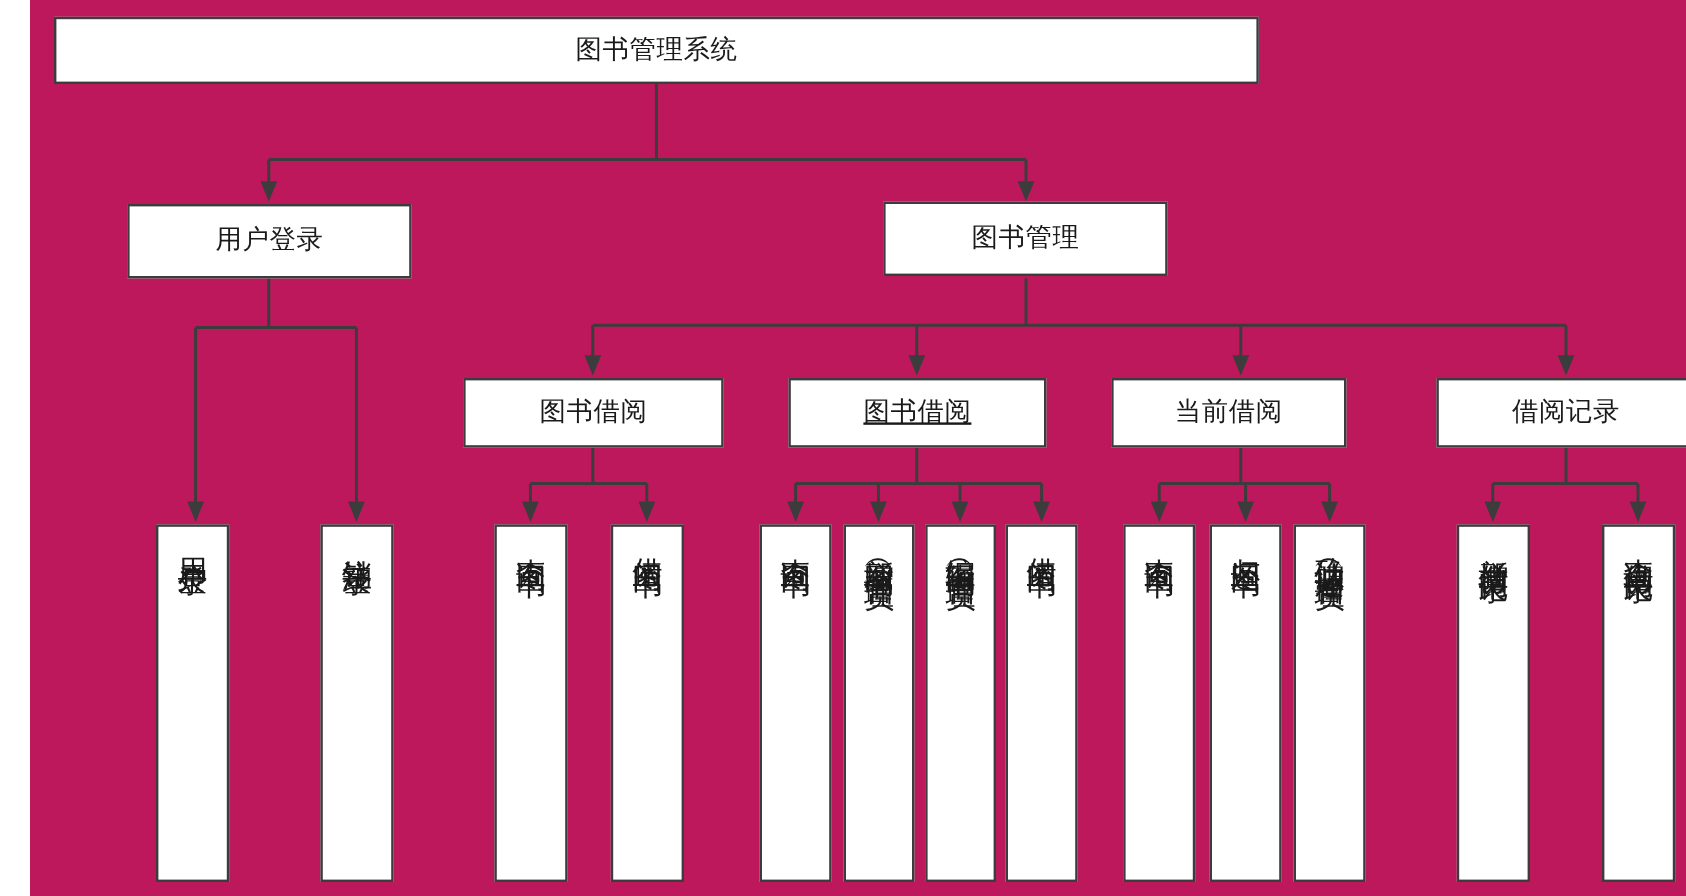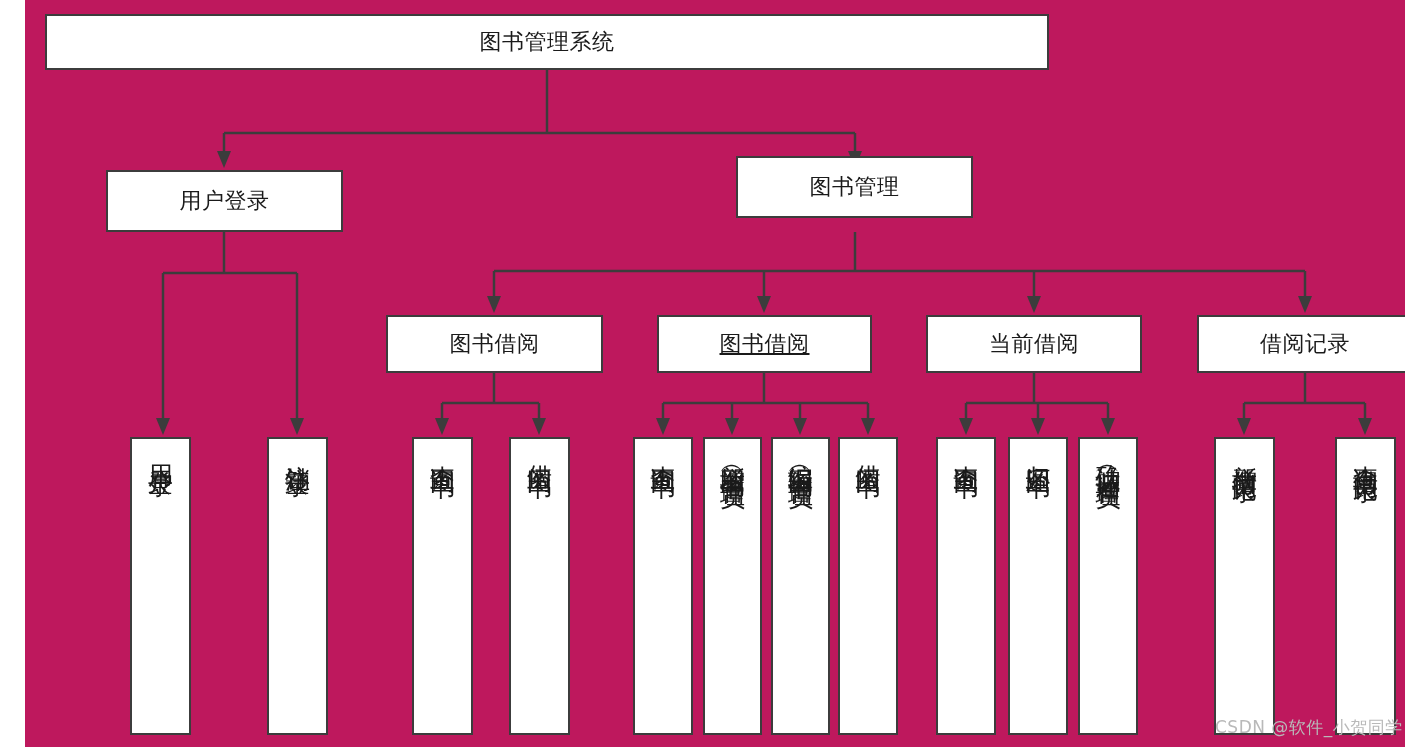--- a/index.html
+++ b/index.html
@@ -126,30 +126,30 @@
       <polygon points="1212,418 1226,418 1219,435" fill="#3c3c3c"></polygon>
       <polygon points="1333,418 1347,418 1340,435" fill="#3c3c3c"></polygon>
     </svg>
   <div id="node-layer">
       <div class="node horiz" style="left: 20px; top: 14px; width: 1004px; height: 56px;">
         <span class="label">图书管理系统</span>
       </div>
       <div class="node horiz" style="left: 81px; top: 170px; width: 237px; height: 62px;">
         <span class="label">用户登录</span>
       </div>
-      <div class="node horiz" style="left: 711px; top: 156px; width: 237px; height: 62px;">
+      <div class="node horiz" style="left: 711px; top: 168px; width: 237px; height: 62px;">
         <span class="label">图书管理</span>
       </div>
       <div class="node horiz" style="left: 361px; top: 315px; width: 217px; height: 58px;">
         <span class="label">图书借阅</span>
       </div>
       <div class="node horiz" style="left: 632px; top: 315px; width: 215px; height: 58px; text-decoration: underline;">
         <span class="label">图书借阅</span>
       </div>
-      <div class="node horiz" style="left: 901px; top: 315px; width: 216px; height: 58px;">
+      <div class="node horiz" style="left: 901px; top: 315px; width: 196px; height: 58px;">
         <span class="label">当前借阅</span>
       </div>
       <div class="node horiz" style="left: 1172px; top: 315px; width: 216px; height: 58px;">
         <span class="label">借阅记录</span>
       </div>
       <div class="node vert" style="left: 105px; top: 437px; width: 61px; height: 298px;">
         <span class="label">用户登录</span>
       </div>
       <div class="node vert" style="left: 242px; top: 437px; width: 61px; height: 298px;">
         <span class="label">注销登录</span>
@@ -181,14 +181,13 @@
       <div class="node vert" style="left: 1053px; top: 437px; width: 60px; height: 298px;">
         <span class="label">确认归还（管理员）</span>
       </div>
       <div class="node vert" style="left: 1189px; top: 437px; width: 61px; height: 298px;">
         <span class="label">新增借阅记录</span>
       </div>
       <div class="node vert" style="left: 1310px; top: 437px; width: 61px; height: 298px;">
         <span class="label">查询借阅记录</span>
       </div>
     </div>
-  <div class="watermark" style="left: 1190px; top: 716px; color: rgb(185, 185, 185);">CSDN @软件_小贺同学</div>
 </div>
 
 </body></html>

